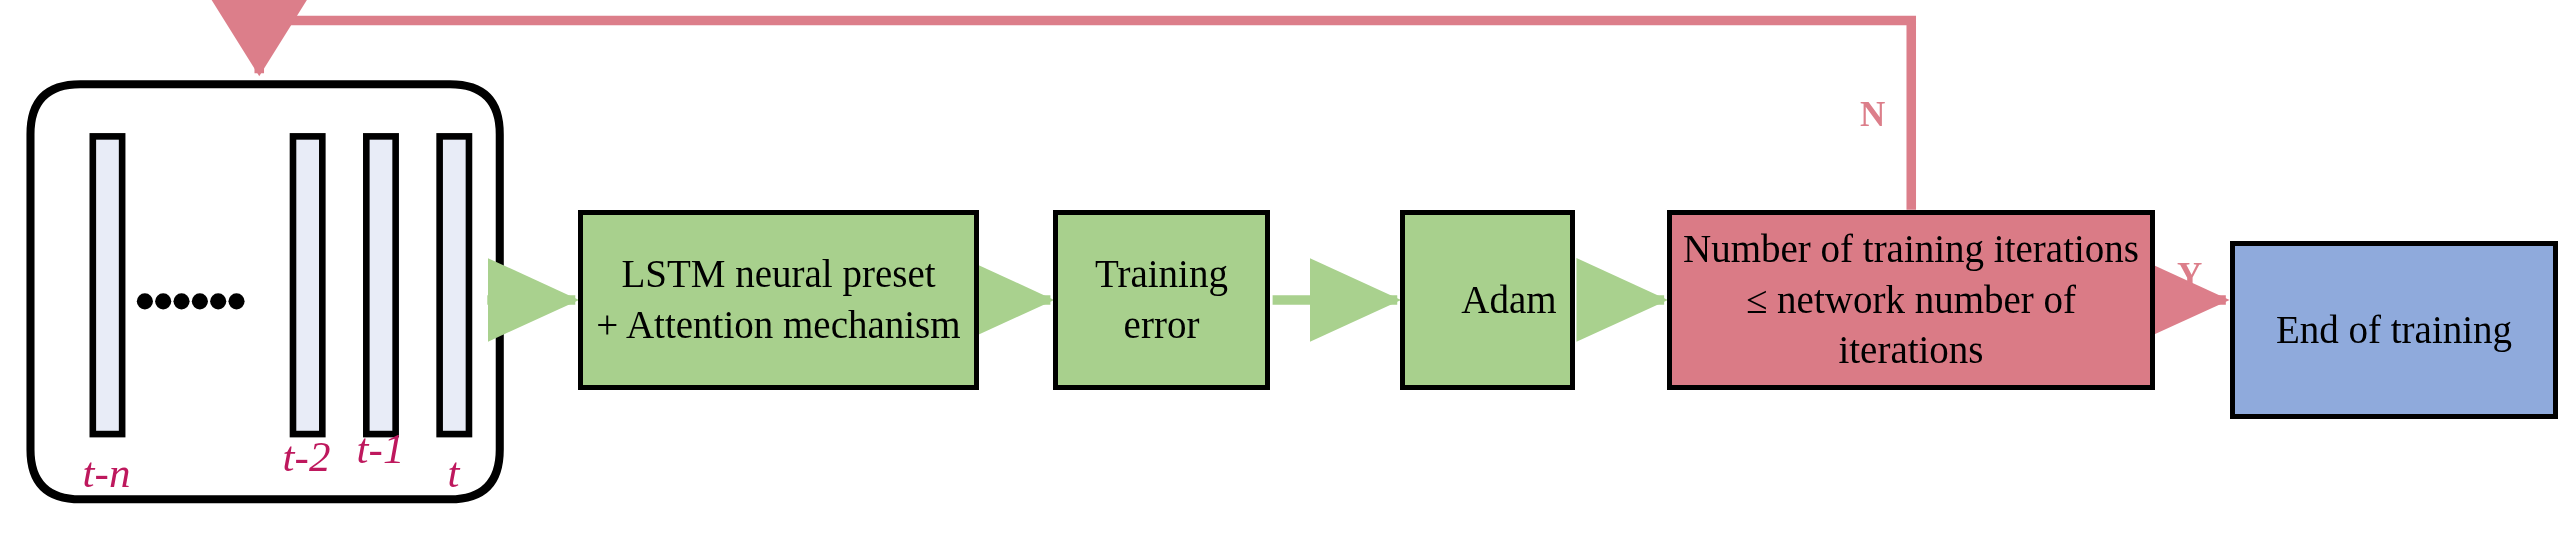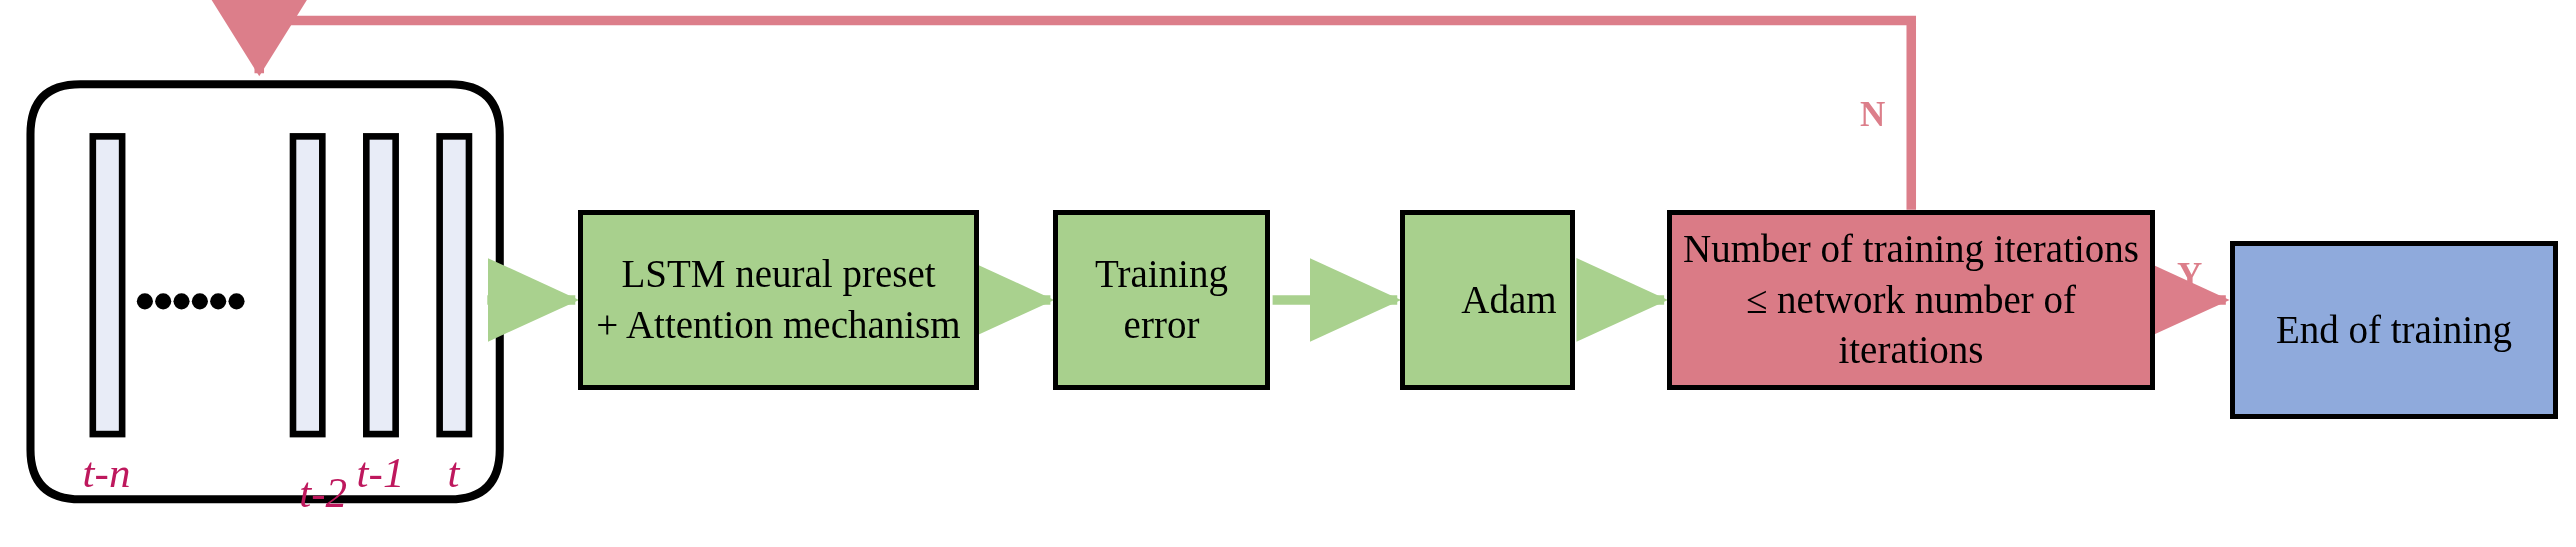--- a/index.html
+++ b/index.html
@@ -119,22 +119,22 @@
       <line x1="1734" y1="409" x2="1904" y2="409" marker-end="url(#mk-green)"></line>
       <line x1="2150" y1="409" x2="2268" y2="409" marker-end="url(#mk-green)"></line>
     </g>
 
     <line x1="2941" y1="409" x2="3034" y2="409" stroke="#dc7e8a" stroke-width="13" marker-end="url(#mk-red)"></line>
 
     <path d="M 2605,286 L 2605,28 L 352,28 L 352,100" stroke="#dc7e8a" stroke-width="13" fill="none" marker-end="url(#mk-red-slim)"></path>
   </svg>
 
   <div class="tick-label" style="left:66px; top:448px; width:81px;">t-n</div>
-  <div class="tick-label" style="left:266px; top:468px; width:81px;text-align:right;">t-2</div>
-  <div class="tick-label" style="left:340px; top:448px; width:81px;">t-1</div>
+  <div class="tick-label" style="left:266px; top:432px; width:81px;">t-2</div>
+  <div class="tick-label" style="left:340px; top:424px; width:81px;">t-1</div>
   <div class="tick-label" style="left:413px; top:448px; width:81px;">t</div>
 
   <div class="box" id="box-lstm" style="background:#a8d08d;">LSTM neural preset
 + Attention mechanism</div>
 
   <div class="box" id="box-training-error" style="background:#a8d08d;">Training
 error</div>
 
   <div class="box" id="box-adam" style="background:#a8d08d;padding-left:43px;">Adam</div>
 

